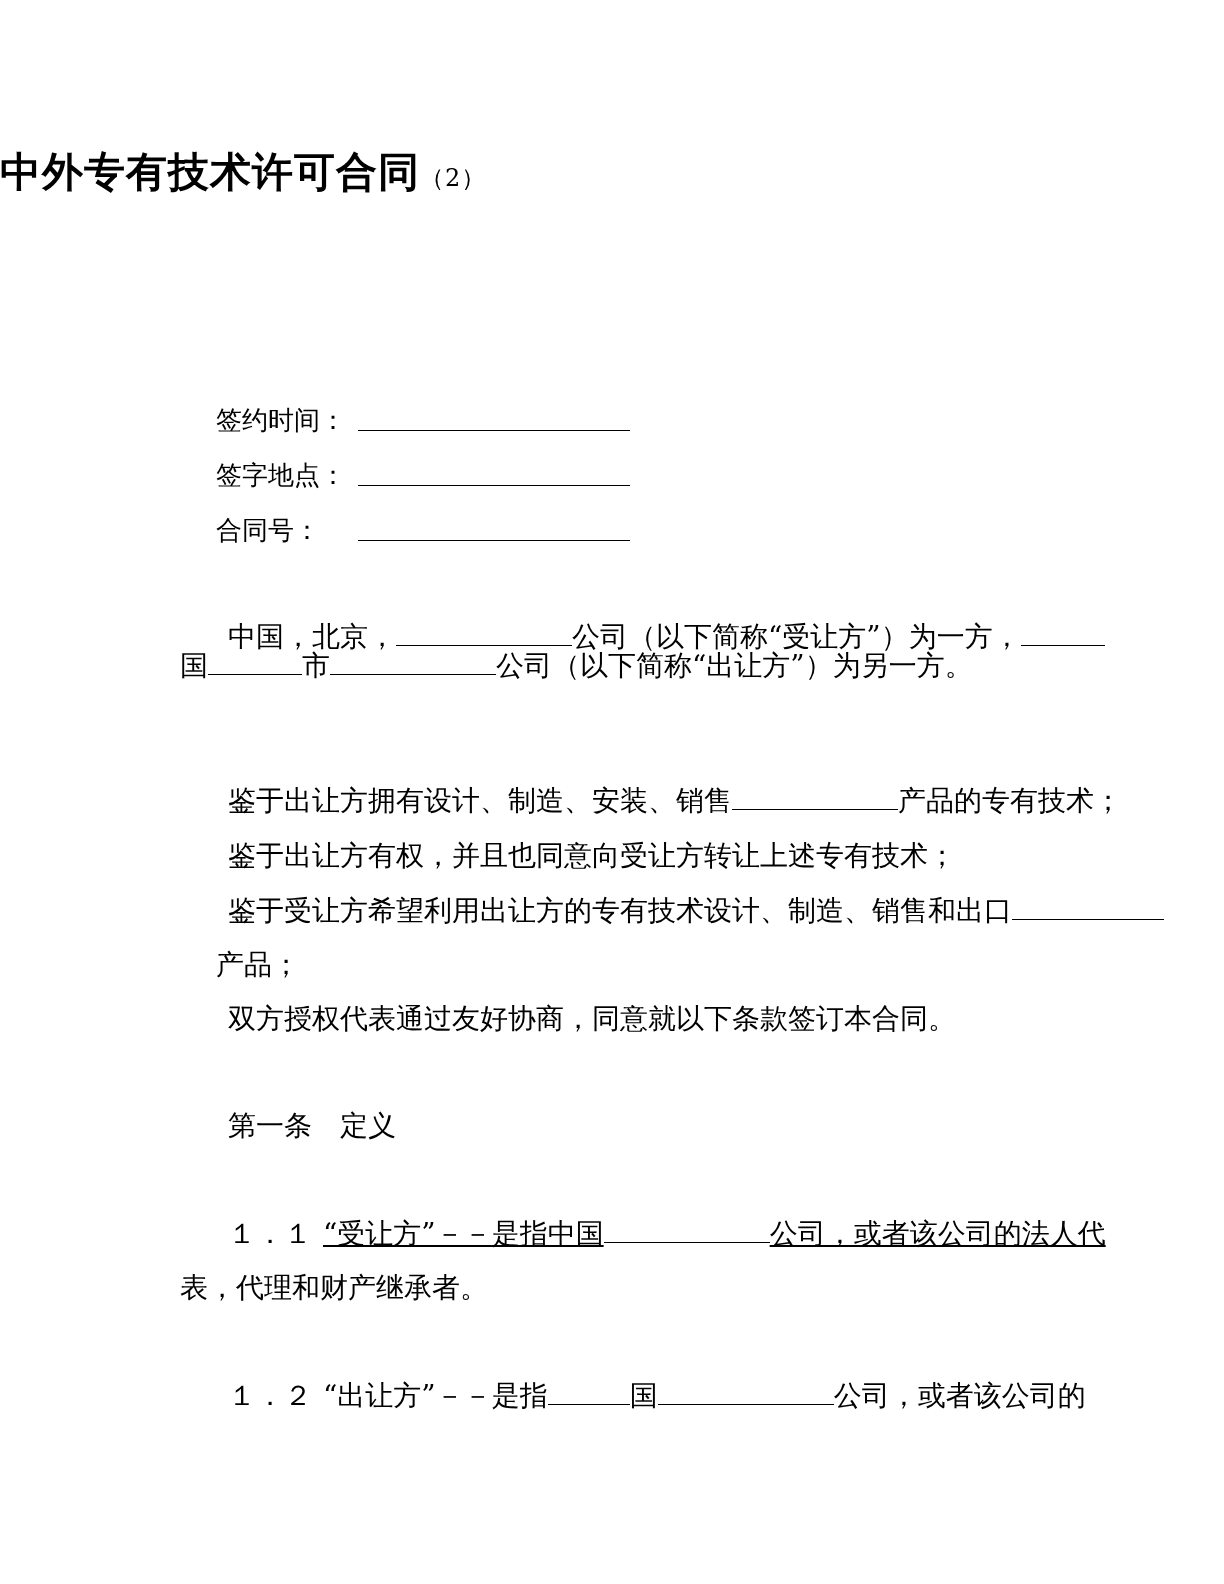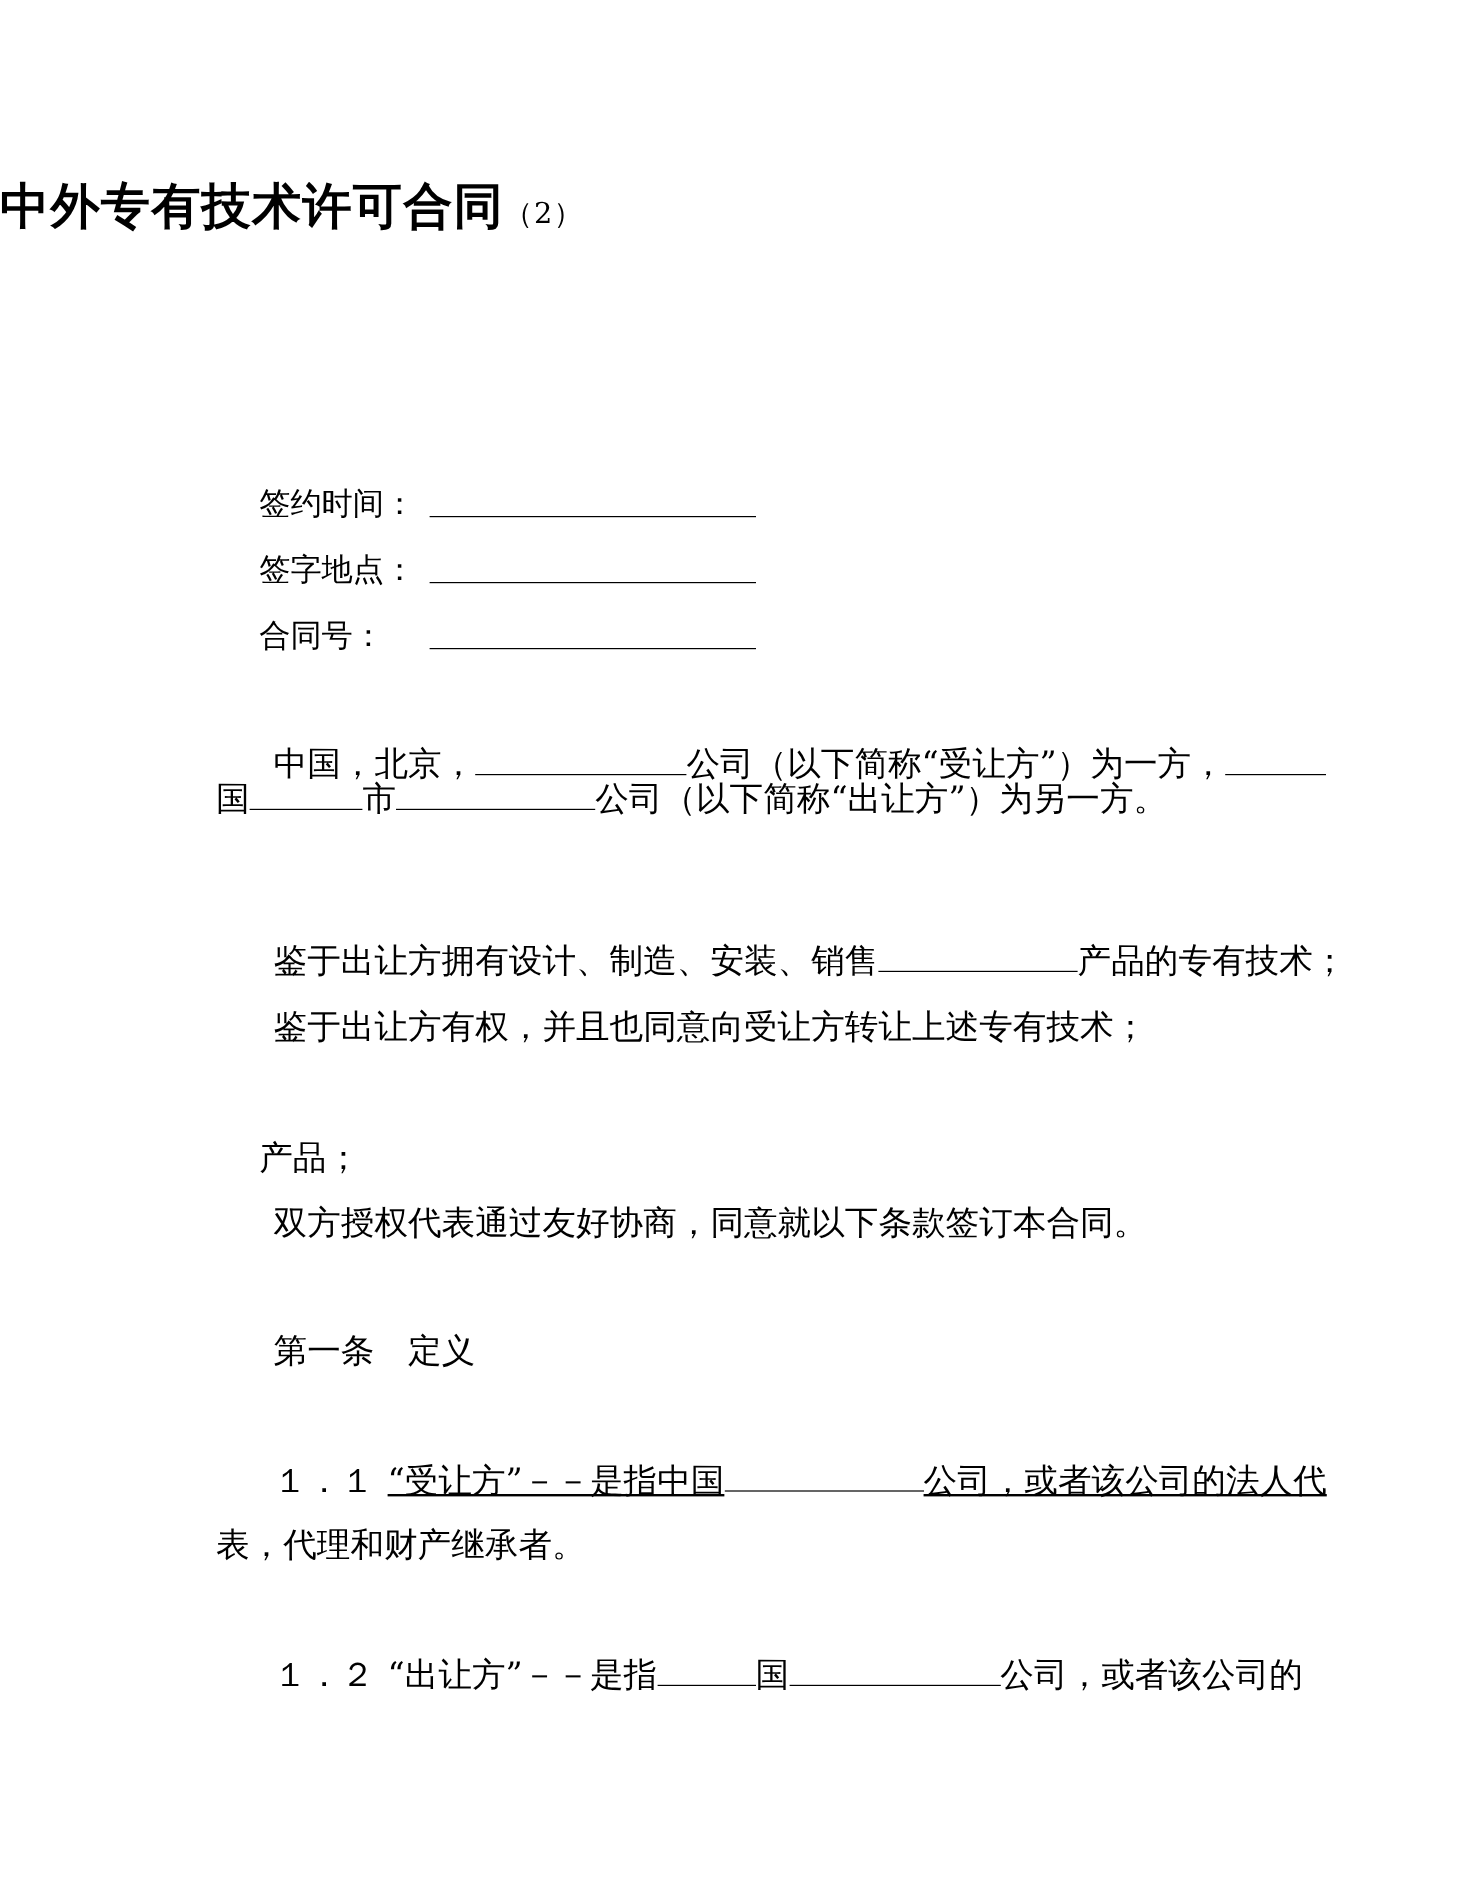--- a/index.html
+++ b/index.html
@@ -37,20 +37,23 @@
     <span>中国，北京，</span><span class="blank" style="width:176px;"></span><span>公司（以下简称“受让方”）为一方，</span><span class="blank" style="width:84px;"></span>
   </div>
   <div class="line" style="top:651px;left:180px;">
     <span>国</span><span class="blank" style="width:94px;"></span><span>市</span><span class="blank" style="width:166px;"></span><span>公司（以下简称“出让方”）为另一方。</span>
   </div>
 
   <div class="line" style="top:841px;left:228px;">鉴于出让方有权，并且也同意向受让方转让上述专有技术；</div>
   <div class="line" style="top:786px;left:228px;">
     <span>鉴于出让方拥有设计、制造、安装、销售</span><span class="blank" style="width:166px;"></span><span>产品的专有技术；</span>
   </div>
+  <div class="line" style="top:896px;left:228px;">
+    <span>鉴于受让方希望利用出让方的专有技术设计、制造、销售和出口</span><span class="blank" style="width:152px;"></span>
+  </div>
   <div class="line" style="top:950px;left:180px;margin-left:36px;">产品；</div>
   <div class="line" style="top:1004px;left:228px;">双方授权代表通过友好协商，同意就以下条款签订本合同。</div>
 
   <div class="line" style="top:1111px;left:228px;">第一条　定义</div>
 
   <div class="line" style="top:1219px;left:228px;text-decoration:underline;">
     <span style="display:inline-block;width:95px;">１．１</span><span>“受让方”－－是指中国</span><span class="blank" style="width:166px;"></span><span>公司，或者该公司的法人代</span>
   </div>
   <div class="line" style="top:1273px;left:180px;">表，代理和财产继承者。</div>
 

